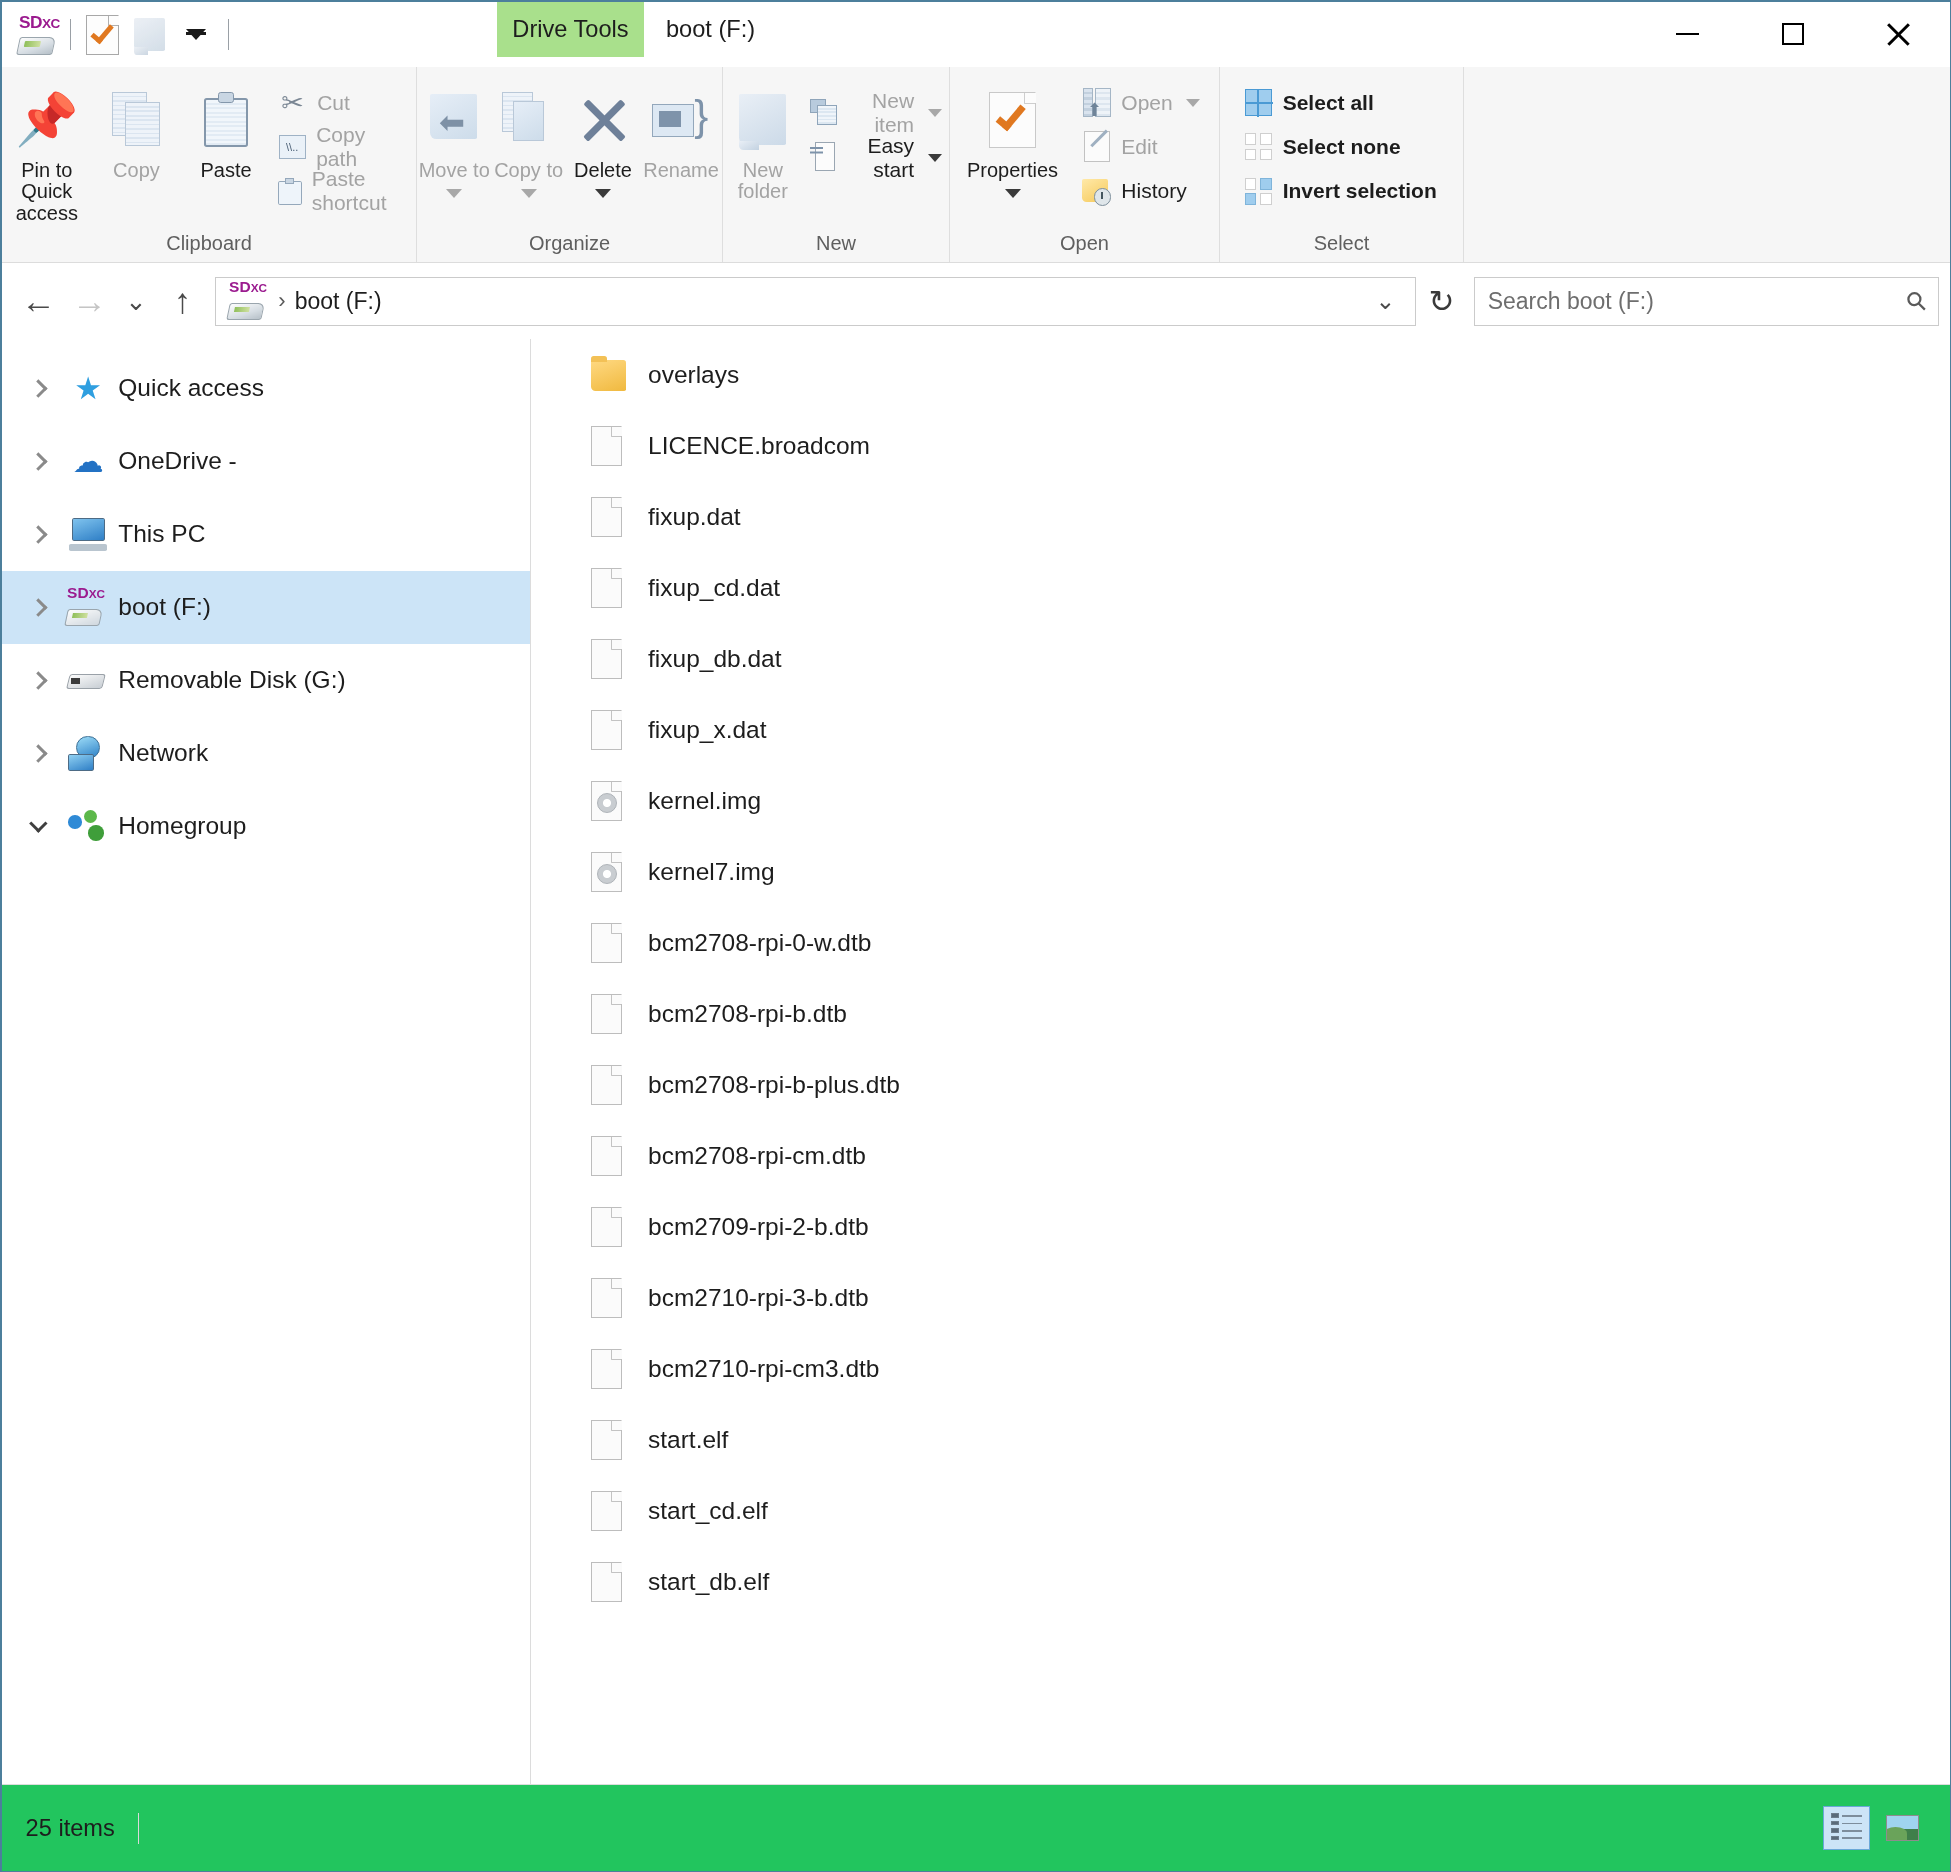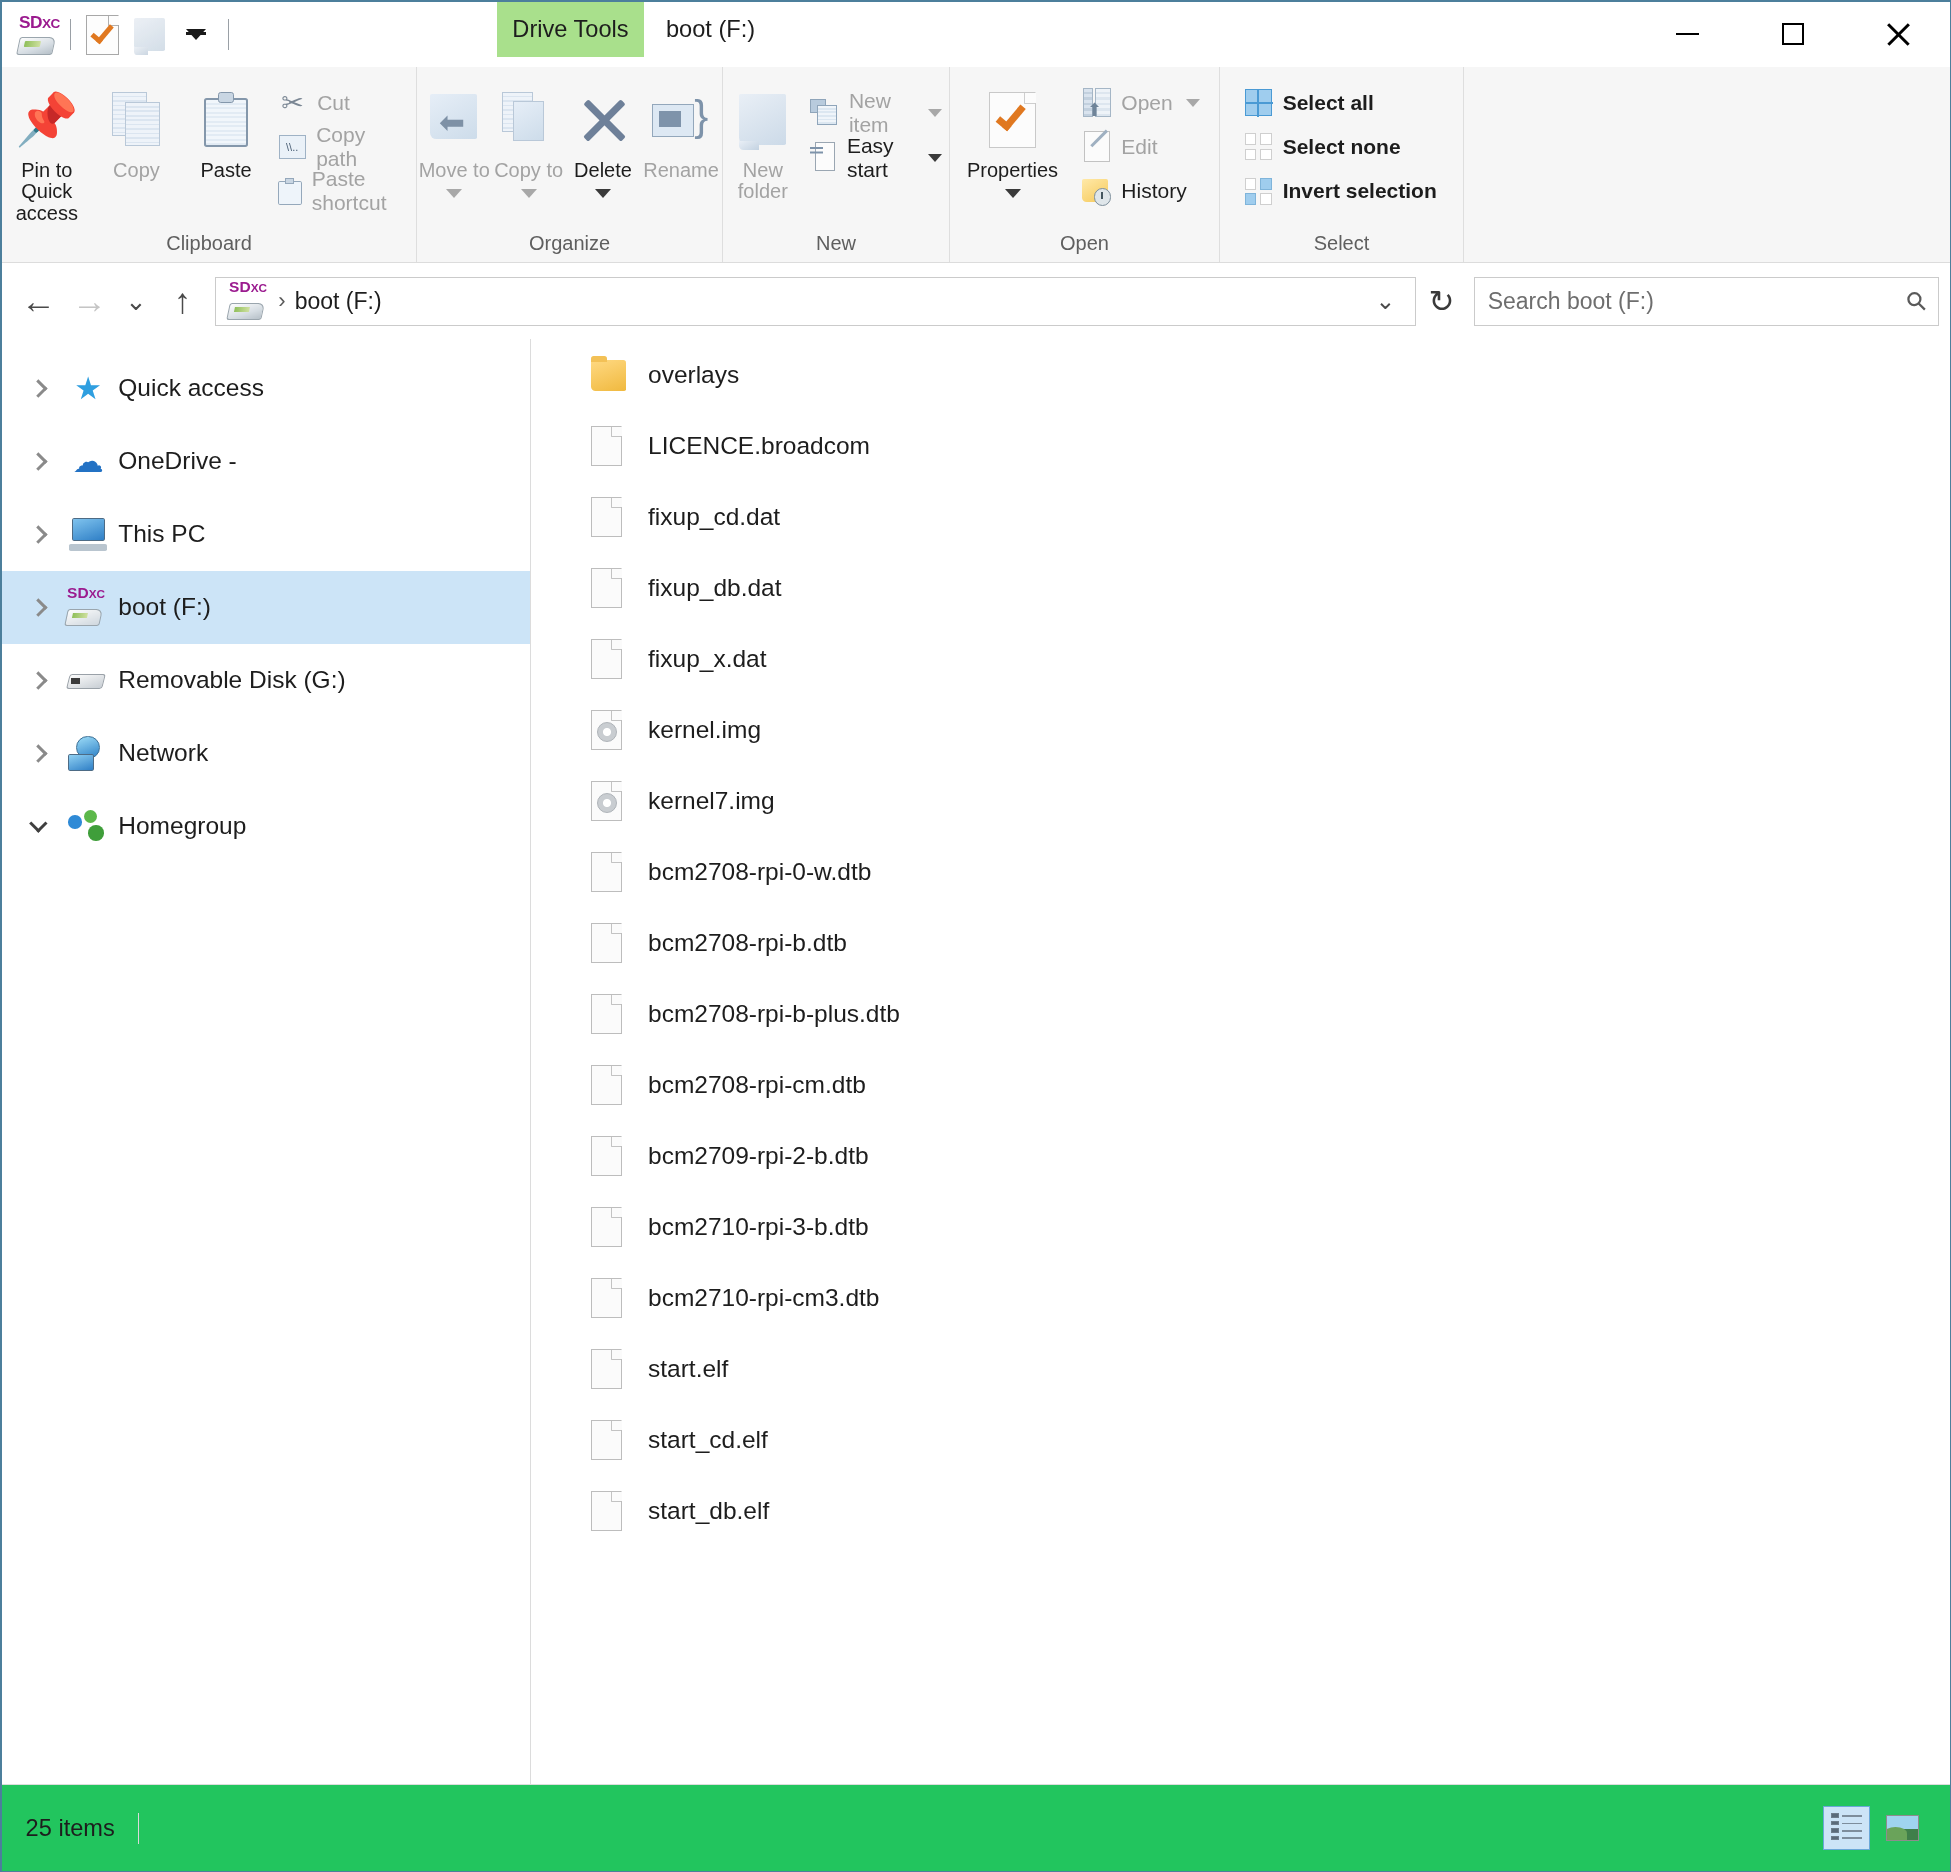--- a/index.html
+++ b/index.html
@@ -638,21 +638,21 @@
     </div>
 
     <div class="rgroup" style="width:227px;">
       <div class="rgroup-body">
         <div class="big-btn dim" style="width:95px;">
           <div class="big-ico">
               <div class="ic-newfolder"></div>
             </div>
           <span>New folder</span>
         </div>
-        <div class="small-col" style="padding-top:16.4px;">
+        <div class="small-col" style="padding-top:16.4px;text-align:right;">
           <div class="small-btn dim">
             <div class="small-ico">
               <div class="ic-newitem">
                   <div class="s1"></div>
                   <div class="s2"></div>
                 </div>
             </div>
             <span>New item</span>
             <div class="caret-dn dim"></div>
           </div>
@@ -877,20 +877,26 @@
             <div class="f-ico">
               <div class="ico-folder"></div>
             </div>
             <span class="f-name">overlays</span>
           </div>
           <div class="file-row">
             <div class="f-ico">
               <div class="ico-file"></div>
             </div>
             <span class="f-name">LICENCE.broadcom</span>
+          </div>
+          <div class="file-row">
+            <div class="f-ico">
+              <div class="ico-file"></div>
+            </div>
+            <span class="f-name">fixup.dat</span>
           </div>
           <div class="file-row">
             <div class="f-ico">
               <div class="ico-file"></div>
             </div>
             <span class="f-name">fixup_cd.dat</span>
           </div>
           <div class="file-row">
             <div class="f-ico">
               <div class="ico-file"></div>

